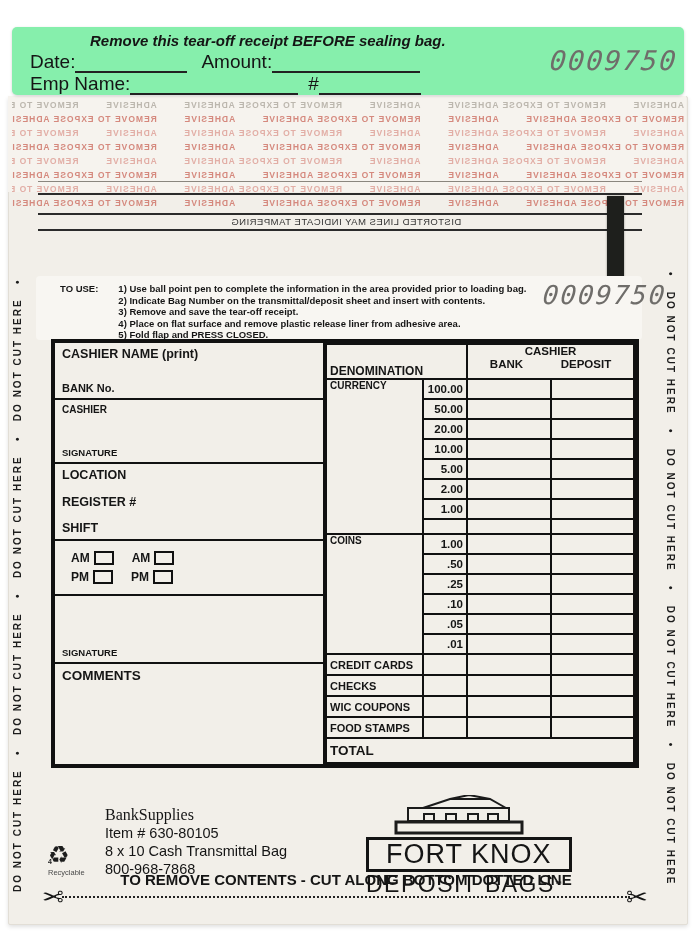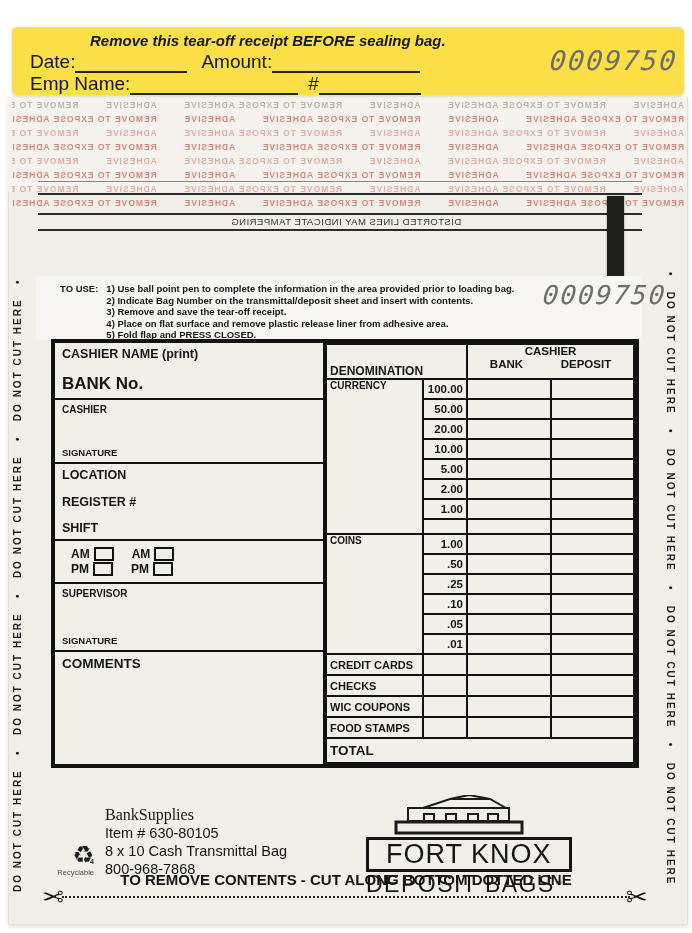--- a/index.html
+++ b/index.html
@@ -6,21 +6,21 @@
   .stage{position:relative;width:692px;height:933px;background:#ffffff;overflow:hidden;
          font-family:"Liberation Sans",sans-serif;color:#151515;}
 
   
   .bag-body{position:absolute;left:8px;top:96px;width:678px;height:827px;
             background:#f2efe9;border:1px solid #e2ded6;border-radius:2px;
             box-shadow:0 2px 4px rgba(0,0,0,.12);}
   .flap-strip{position:absolute;left:8px;top:96px;width:678px;height:96px;background:#f6f3ee;}
 
   
-  .receipt{position:absolute;left:12px;top:27px;width:672px;height:68px;background:#fde047;
+  .receipt{position:absolute;left:12px;top:27px;width:672px;height:68px;background:#86efac;
            border-radius:5px;box-shadow:0 1px 3px rgba(0,0,0,.18);}
   .receipt-header{position:absolute;left:78px;top:5px;font-size:15px;font-weight:bold;font-style:italic;}
   .receipt-row1{position:absolute;left:18px;top:24px;font-size:19px;white-space:nowrap;}
   .receipt-row2{position:absolute;left:18px;top:46px;font-size:19px;white-space:nowrap;}
   .uline{display:inline-block;border-bottom:2px solid #222;height:16px;vertical-align:bottom;}
   .ul-date{width:112px;margin-right:14px;}
   .ul-amount{width:148px;}
   .ul-emp{width:168px;margin-right:10px;}
   .ul-hash{width:102px;}
   .bag-number{font-family:"DejaVu Sans Mono",monospace;font-style:italic;color:#6f6d6a;
@@ -38,35 +38,35 @@
   .tamper-line{position:absolute;left:38px;width:604px;height:2px;background:#2b2b2b;}
   .tamper-thin{height:1px;background:#8a867e;}
   .tamper-text{position:absolute;left:0;width:692px;text-align:center;font-size:9.5px;
                color:#333;letter-spacing:.5px;transform:scaleX(-1);}
   .black-bar{position:absolute;left:607px;top:196px;width:17px;height:83px;background:#1e1f1c;
              box-shadow:0 0 2px rgba(0,0,0,.4);}
 
   
   .instr-panel{position:absolute;left:36px;top:276px;width:606px;height:64px;background:#f8f6f2;border-radius:4px;}
   .instructions{position:absolute;left:60px;top:283px;display:flex;font-size:9.5px;font-weight:bold;line-height:11.6px;}
-  .to-use{margin-right:8px;white-space:nowrap;}
+  .to-use{margin-right:20px;white-space:nowrap;}
 
   
   .form-wrap{position:absolute;left:51px;top:339px;width:588px;height:429px;
              border:4px solid #111;display:flex;box-sizing:border-box;}
   .left-sec{width:270px;border-right:2px solid #111;display:flex;flex-direction:column;box-sizing:border-box;}
   .lbox{border-bottom:2px solid #111;padding:4px 7px;display:flex;flex-direction:column;box-sizing:border-box;justify-content:space-between;}
   .lbox:last-child{border-bottom:none;flex:1;}
   .b1{height:57px;} .b2{height:64px;} .b3{height:77px;justify-content:space-between;}
-  .b4{height:43px;justify-content:space-evenly;padding-left:16px;} .b5{height:68px;}
+  .b4{height:55px;justify-content:space-evenly;padding-left:16px;} .b5{height:68px;}
   .lab-lg{font-size:12.5px;font-weight:bold;}
   .lab-md{font-size:12.5px;font-weight:bold;}
   .lab-sm{font-size:10px;font-weight:bold;}
   .lab-sig{font-size:9.5px;font-weight:bold;margin-top:auto;}
-  .lab-bank{font-size:17px;font-weight:bold;margin-top:auto;}
+  .lab-bank{font-size:11px;font-weight:bold;margin-top:auto;}
   .lab-comments{font-size:13.5px;font-weight:bold;}
   .chk-row{display:flex;align-items:center;font-size:12px;font-weight:bold;}
   .chk{display:inline-block;width:16px;height:10px;border:2px solid #111;margin-left:4px;}
   .chk-gap{margin-left:18px;}
 
   .right-sec{flex:1;}
   table.denom{width:100%;height:100%;border-collapse:collapse;table-layout:fixed;}
   table.denom td{border:2px solid #111;padding:0 3px;font-weight:bold;box-sizing:border-box;}
   .hdr-row{height:35px;}
   .hdr-denom{vertical-align:bottom;font-size:12px;padding-left:4px;}
@@ -81,21 +81,21 @@
   
   .edge{position:absolute;top:272px;height:620px;width:18px;overflow:hidden;
         writing-mode:vertical-rl;font-size:10px;font-weight:bold;letter-spacing:2px;
         white-space:pre;color:#1c1c1c;}
   .edge-left{left:12px;transform:rotate(180deg);}
   .edge-right{left:658px;}
 
   
   .footer-brand{position:absolute;left:105px;top:806px;width:260px;text-align:left;line-height:18px;font-size:14.5px;}
   .brand-name{font-family:"Liberation Serif",serif;font-size:16px;}
-  .recycle{position:absolute;left:48px;top:843px;width:46px;text-align:right;}
+  .recycle{position:absolute;left:48px;top:843px;width:46px;text-align:left;}
   .recycle-sym{position:relative;font-size:24px;line-height:24px;color:#1d1d1d;}
   .recycle-sym::before{content:"\267B";}
   .recycle-num{position:absolute;left:0;right:0;top:7px;font-size:7px;font-weight:bold;}
   .recycle-label{font-size:7.5px;color:#4b4b4b;margin-top:1px;}
 
   .logo{position:absolute;left:366px;top:795px;width:186px;text-align:center;}
   .logo svg{display:block;margin:0 auto;}
   .logo-box{display:inline-block;border:3px solid #141414;padding:0 17px;font-size:27px;
             letter-spacing:1px;line-height:29px;white-space:nowrap;}
   .logo-sub{font-size:23px;letter-spacing:1.5px;line-height:24px;white-space:nowrap;}
@@ -179,21 +179,20 @@
             <span class="chk"></span>
         </div>
         <div class="chk-row">
           <span>PM</span>
             <span class="chk"></span>
           <span class="chk-gap">PM</span>
             <span class="chk"></span>
         </div>
       </div>
       <div class="lbox b5">
-        <span class="lab-sm">SUPERVISOR</span>
         <span class="lab-sig">SIGNATURE</span>
       </div>
       <div class="lbox">
         <span class="lab-comments">COMMENTS</span>
       </div>
     </div>
 
     <div class="right-sec">
       <table class="denom">
         <colgroup>

